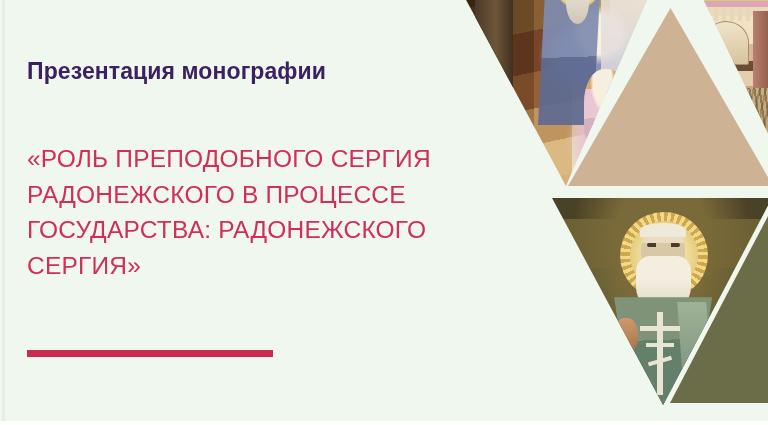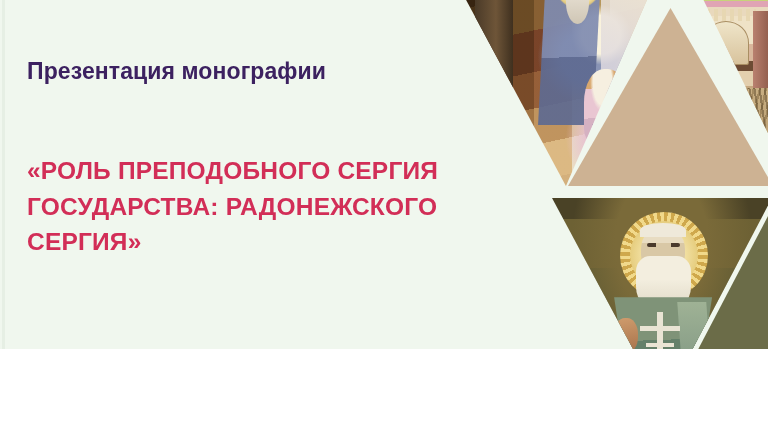--- a/index.html
+++ b/index.html
@@ -10,21 +10,21 @@
     width: 768px;
     height: 425px;
     overflow: hidden;
     font-family: "Liberation Sans", sans-serif;
     background: #ffffff;
   }
 
   #slide {
     position: relative;
     width: 768px;
-    height: 349px;
+    height: 421px;
     background: #f0f7ee;
     overflow: hidden;
   }
 
   
   #left-edge-rule {
     position: absolute;
     left: 2px;
     top: 0;
     width: 3px;
@@ -52,24 +52,23 @@
     white-space: nowrap;
   }
 
   #title {
     position: absolute;
     left: 0;
     top: 141px;
     width: 445px;
     font-size: 24.5px;
     line-height: 35.5px;
-    font-weight: 700;
+    font-weight: 400;
     color: #d22e57;
     letter-spacing: 0.2px;
-    margin-top: 12px;
   }
   #title .tline { display: block; white-space: nowrap; }
 
   #title-rule {
     position: absolute;
     left: 0;
     top: 350px;
     width: 246px;
     height: 7px;
     background: #cb2b51;
@@ -329,20 +328,21 @@
 <div id="slide">
 
   <div id="left-edge-rule"></div>
 
   <div id="text-column">
 
     <div id="eyebrow">Презентация монографии</div>
 
     <div id="title">
       <span class="tline">«РОЛЬ ПРЕПОДОБНОГО СЕРГИЯ</span>
+      <span class="tline">РАДОНЕЖСКОГО В ПРОЦЕССЕ</span>
       <span class="tline">ГОСУДАРСТВА: РАДОНЕЖСКОГО</span>
       <span class="tline">СЕРГИЯ»</span>
     </div>
 
     <div id="title-rule"></div>
   </div>
 
   <div id="mosaic">
 
     <div class="tri" id="tri-vision">

